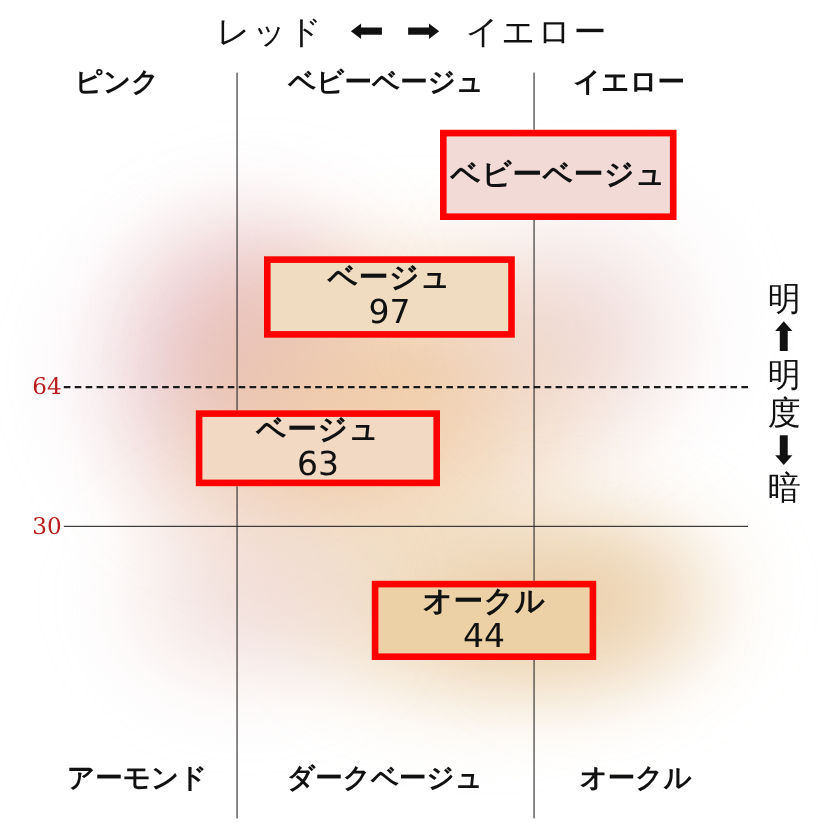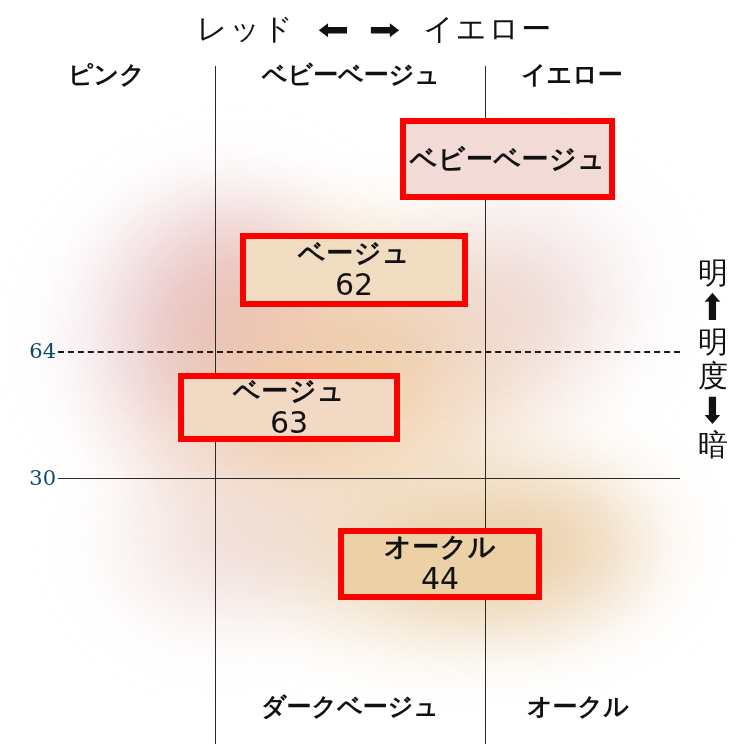--- a/index.html
+++ b/index.html
@@ -101,21 +101,21 @@
     font-weight: bold;
     white-space: nowrap;
     top: 0;
   }
 
   
   .ytick {
     position: absolute;
     font-family: "DejaVu Serif", "Liberation Serif", serif;
     font-size: 21px;
-    color: #0c4a6e;
+    color: #b91c1c;
     text-align: right;
     width: 46px;
   }
 
   
   #value-axis {
     position: absolute;
     right: 6px;
     top: 258px;
     width: 62px;
@@ -199,40 +199,41 @@
     <span class="word">イエロー</span>
   </div>
 
   <div class="hdr-sub">
     <span style="left:68px;">ピンク</span>
     <span style="left:262px;">ベビーベージュ</span>
     <span style="left:521px;">イエロー</span>
   </div>
 
   <div class="ftr">
+    <span style="left:61px;">アーモンド</span>
     <span style="left:261px;font-family:Liberation Serif, serif;">ダークベージュ</span>
     <span style="left:527px;">オークル</span>
   </div>
 
   <div id="value-axis">
     <span class="vword">明</span>
     <span class="varrow">⬆</span>
     <span class="vword">明</span>
     <span class="vword">度</span>
     <span class="varrow">⬇</span>
     <span class="vword">暗</span>
   </div>
 
   <div class="swatch" style="left:400px; top:118px; width:215px; height:82px; background:#f2dad6;">
     <span class="nm">ベビーベージュ</span>
   </div>
 
   <div class="swatch" style="left:240px; top:233px; width:228px; height:74px; background:#f0dcc0;">
     <span class="nm">ベージュ</span>
-    <span class="num">62</span>
+    <span class="num">97</span>
   </div>
 
   <div class="swatch" style="left:178px; top:373px; width:222px; height:69px; background:#f2d9c4;">
     <span class="nm">ベージュ</span>
     <span class="num">63</span>
   </div>
 
   <div class="swatch" style="left:338px; top:528px; width:204px; height:72px; background:#ecd1a6;">
     <span class="nm">オークル</span>
     <span class="num">44</span>

